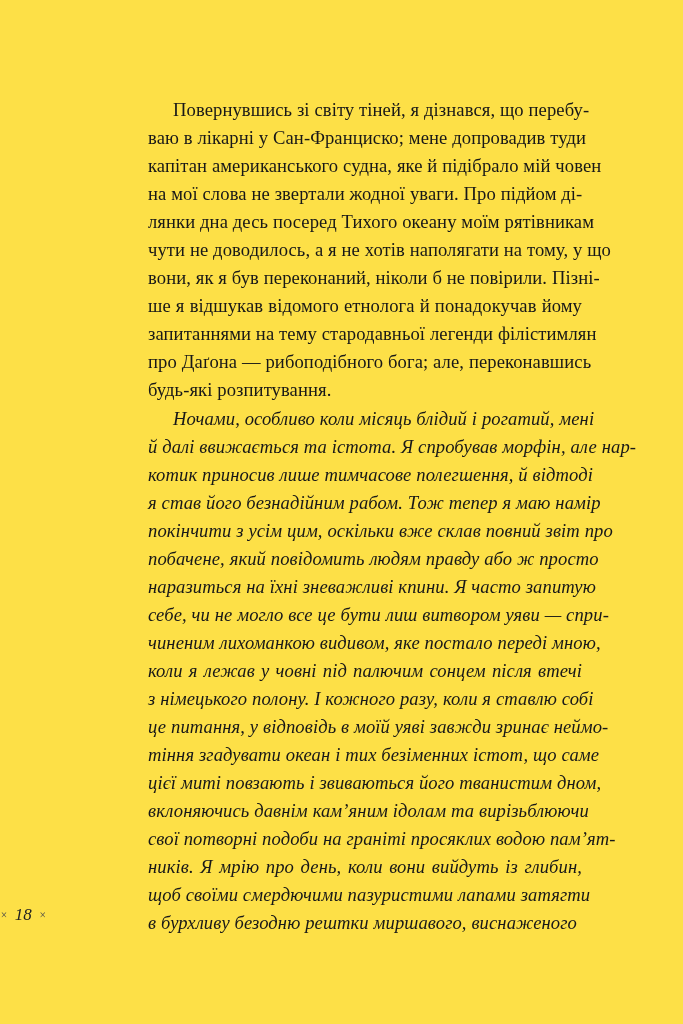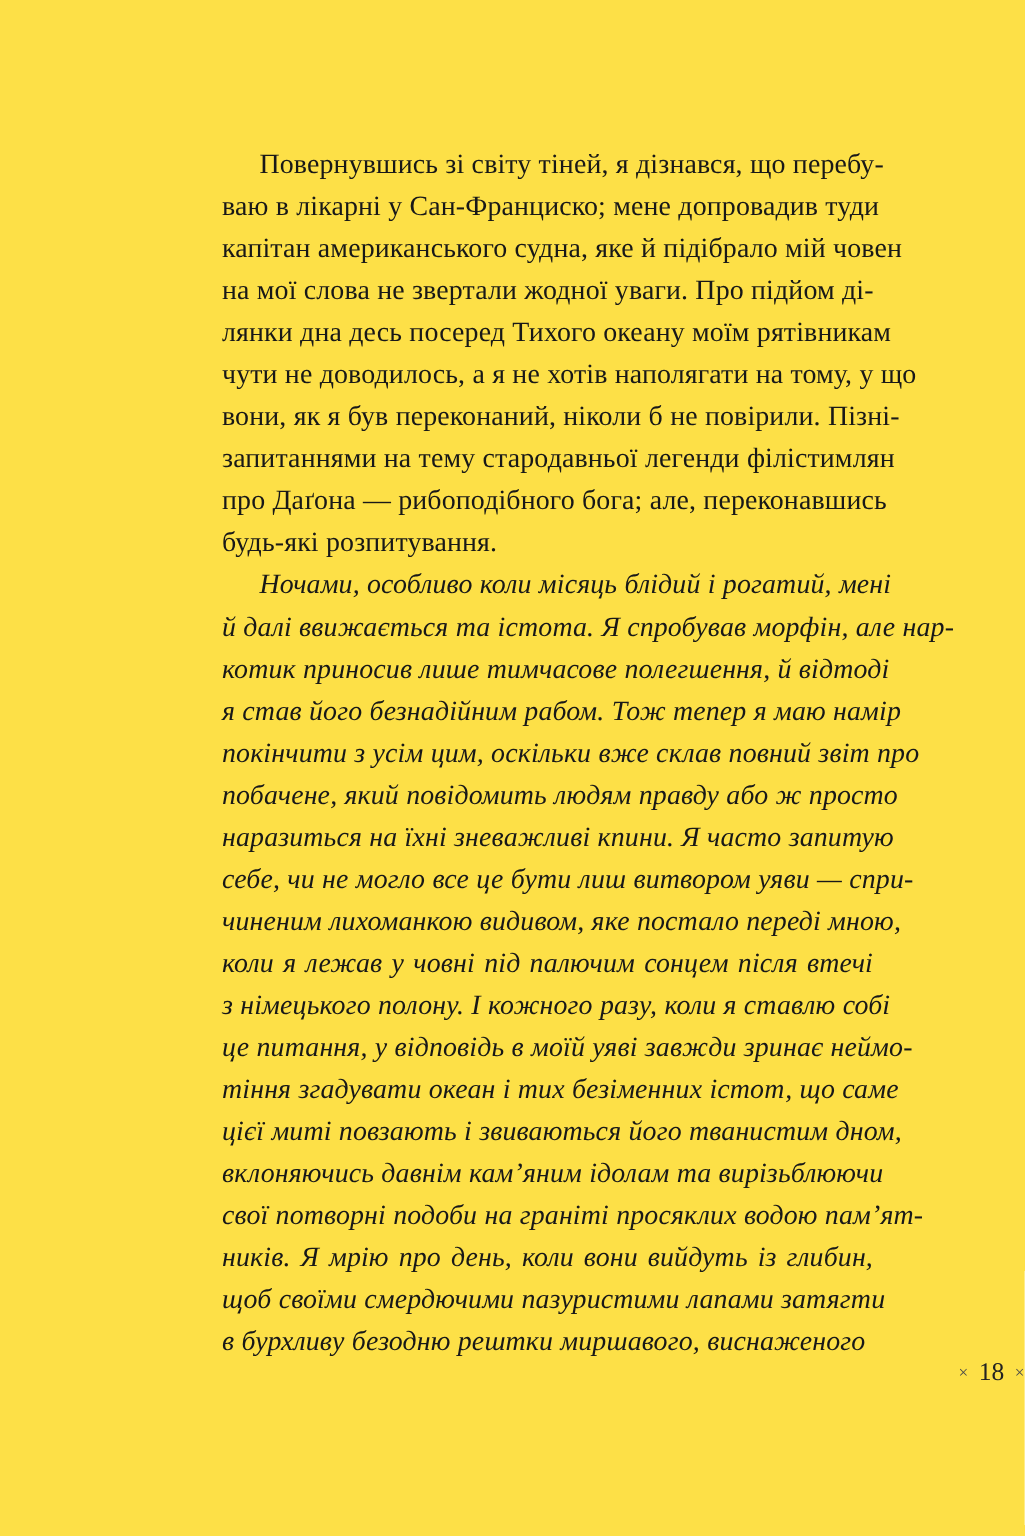--- a/index.html
+++ b/index.html
@@ -63,24 +63,25 @@
   }
   .line.last {
     text-align-last: left;
   }
 
   .footer {
     position: absolute;
     left: 0;
     right: 0;
     top: 905px;
-    text-align: right;
+    text-align: left;
     font-size: 17px;
     line-height: 20px;
     color: #333333;
+    font-style: italic;
   }
   .footer .orn {
     font-size: 11.5px;
     color: #4a4a4a;
     vertical-align: 0.12em;
     letter-spacing: 0;
   }
   .footer .folio {
     display: inline-block;
     padding: 0 7px;
@@ -96,20 +97,21 @@
   <div class="text-block">
 
     <p class="para">
       <span class="line"><span class="indent"></span><span>Повернувшись зі світу тіней, я дізнався, що перебу-</span></span>
       <span class="line">ваю в лікарні у Сан-Франциско; мене допровадив туди</span>
       <span class="line">капітан американського судна, яке й підібрало мій човен</span>
       <span class="line">на мої слова не звертали жодної уваги. Про підйом ді-</span>
       <span class="line">лянки дна десь посеред Тихого океану моїм рятівникам</span>
       <span class="line">чути не доводилось, а я не хотів наполягати на тому, у що</span>
       <span class="line">вони, як я був переконаний, ніколи б не повірили. Пізні-</span>
+      <span class="line">ше я відшукав відомого етнолога й понадокучав йому</span>
       <span class="line">запитаннями на тему стародавньої легенди філістимлян</span>
       <span class="line">про Даґона — рибоподібного бога; але, переконавшись</span>
       <span class="line last">будь-які розпитування.</span>
     </p>
 
     <p class="para">
       <span class="line"><span class="indent"></span><span>Ночами, особливо коли місяць блідий і рогатий, мені</span></span>
       <span class="line">й далі ввижається та істота. Я спробував морфін, але нар-</span>
       <span class="line">котик приносив лише тимчасове полегшення, й відтоді</span>
       <span class="line">я став його безнадійним рабом. Тож тепер я маю намір</span>

